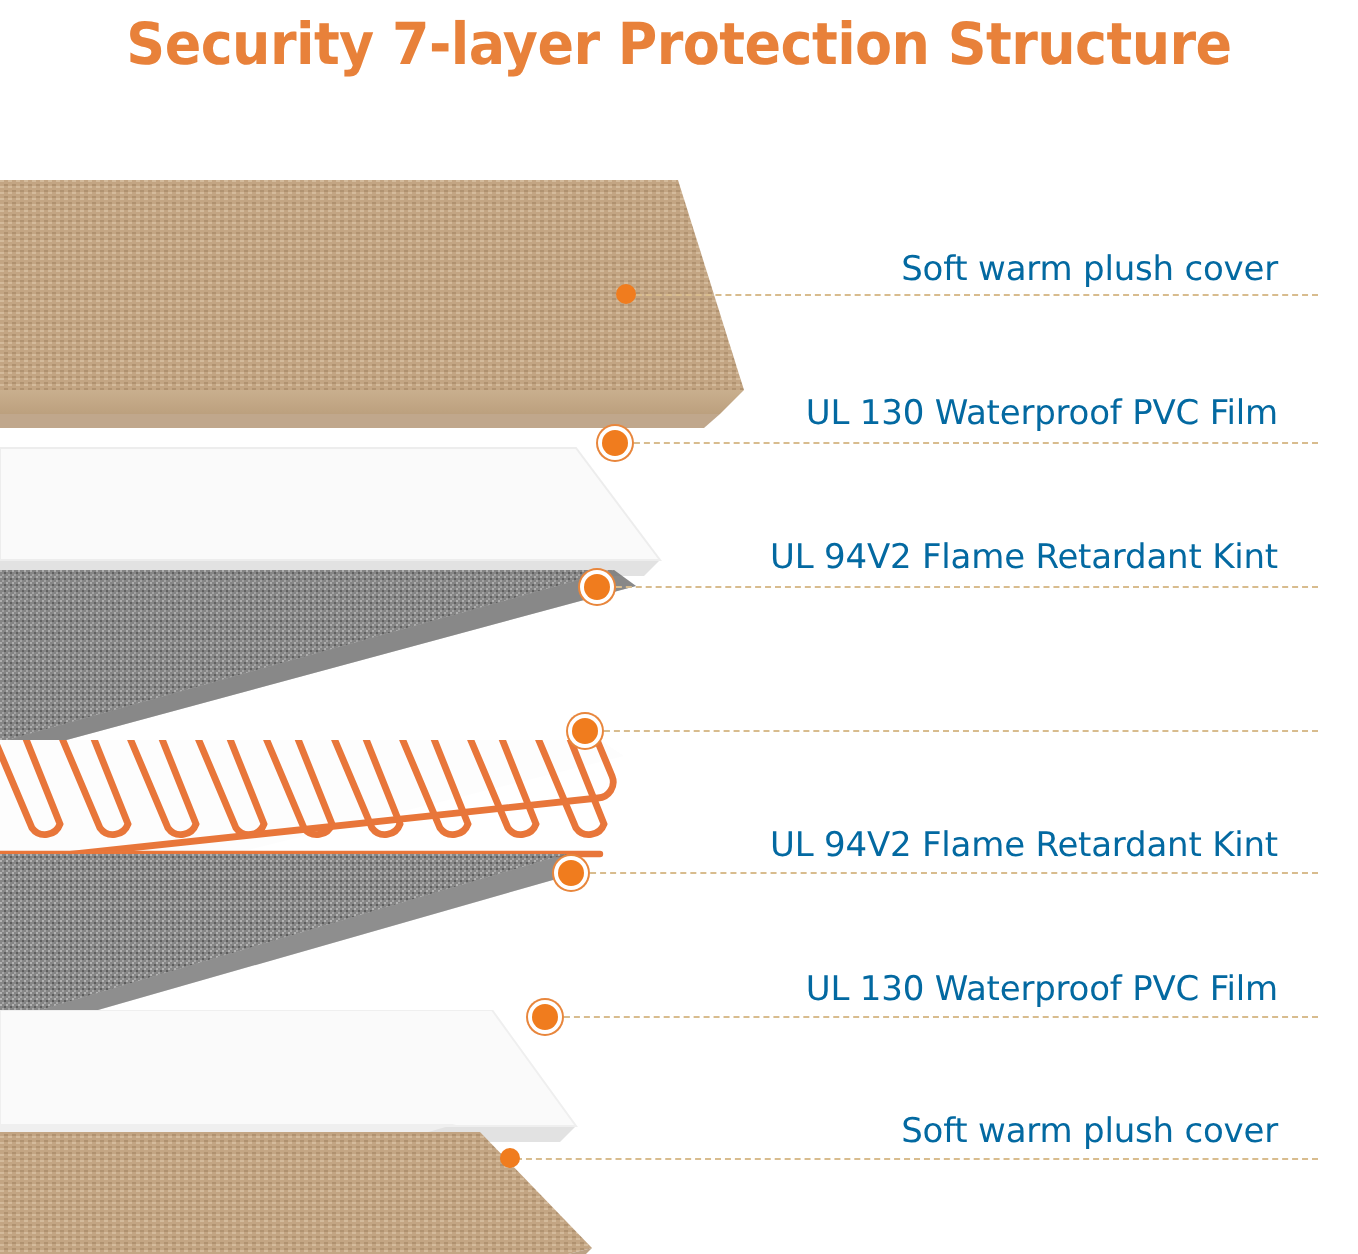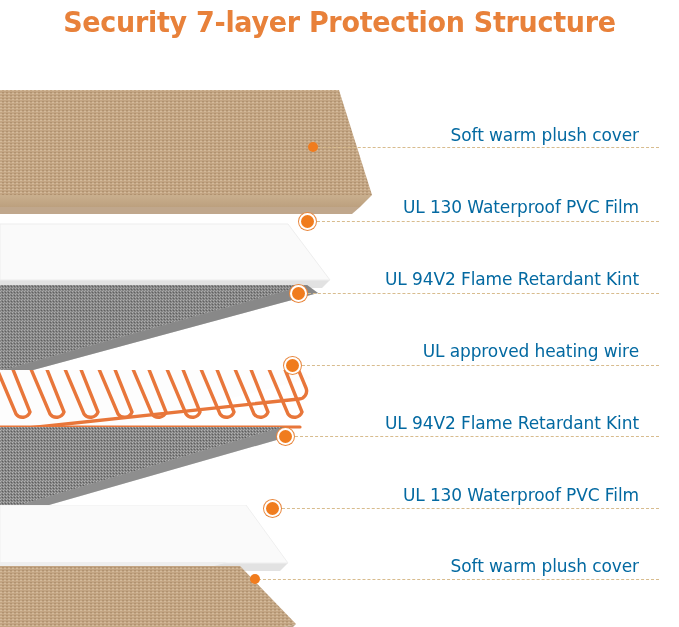--- a/index.html
+++ b/index.html
@@ -129,21 +129,20 @@
   <div class="leader" style="left:307px;top:221px;width:352px;"></div>
   <div class="dot" style="left:301px;top:215px;"></div>
   <div class="lbl" style="top:197px;">UL 130 Waterproof PVC Film</div>
 
   <div class="leader" style="left:298px;top:293px;width:361px;"></div>
   <div class="dot" style="left:292px;top:287px;"></div>
   <div class="lbl" style="top:269px;">UL 94V2 Flame Retardant Kint</div>
 
   <div class="leader" style="left:292px;top:365px;width:367px;"></div>
   <div class="dot" style="left:286px;top:359px;"></div>
-  <div class="lbl" style="top:341px;">UL approved heating wire</div>
 
   <div class="leader" style="left:285px;top:436px;width:374px;"></div>
   <div class="dot" style="left:279px;top:430px;"></div>
   <div class="lbl" style="top:413px;">UL 94V2 Flame Retardant Kint</div>
 
   <div class="leader" style="left:272px;top:508px;width:387px;"></div>
   <div class="dot" style="left:266px;top:502px;"></div>
   <div class="lbl" style="top:485px;">UL 130 Waterproof PVC Film</div>
 
   <div class="leader" style="left:258px;top:579px;width:401px;"></div>

